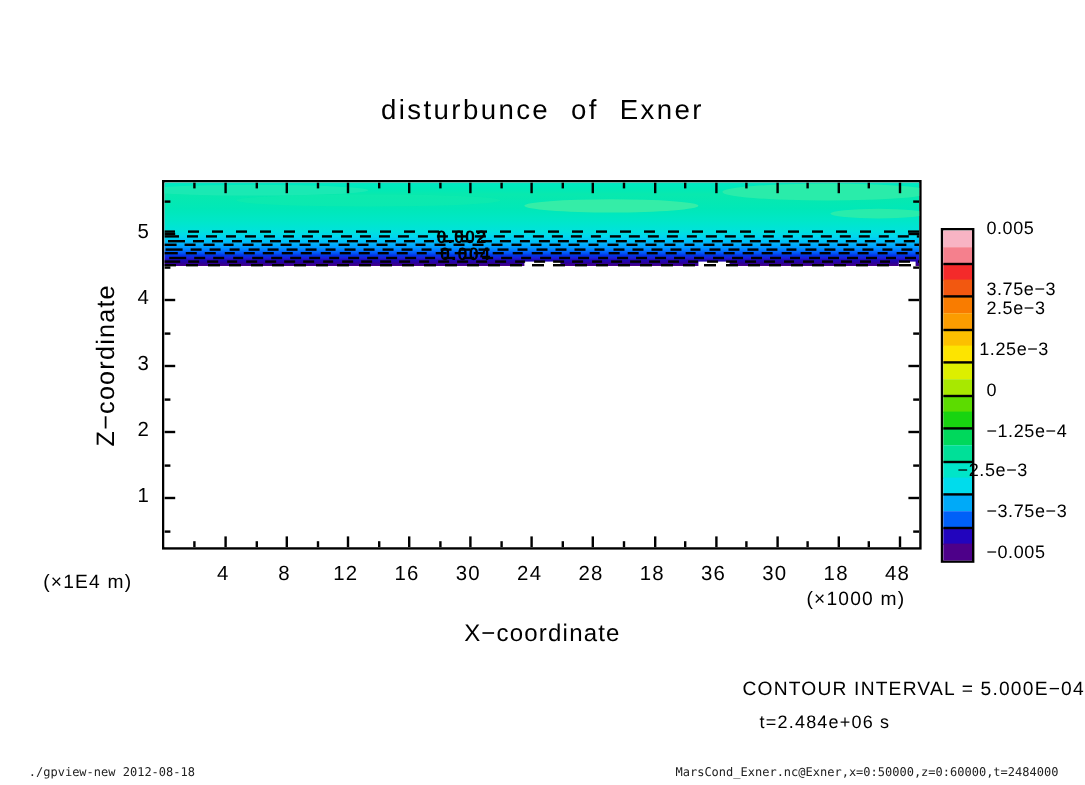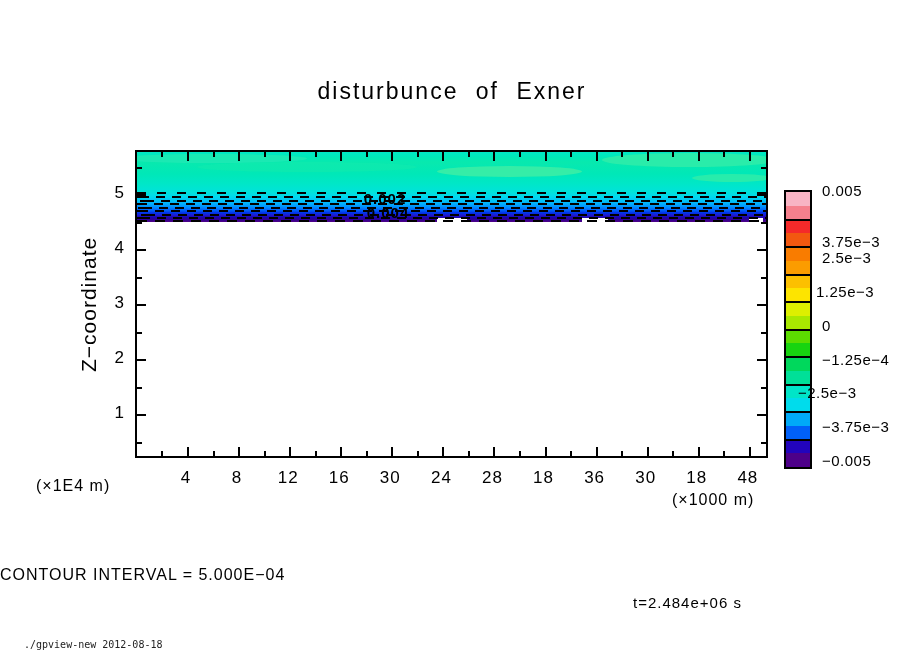--- a/index.html
+++ b/index.html
@@ -14,21 +14,21 @@
   .contour-label{position:absolute;font-size:15px;font-weight:bold;letter-spacing:1px;
                  color:#000;transform:translate(-50%,-50%);white-space:nowrap;}
   .x-tick-label{position:absolute;width:44px;text-align:center;font-size:17px;letter-spacing:1px;}
   .y-tick-label{position:absolute;width:28px;text-align:right;font-size:17px;}
   #y-axis-title{left:76px;top:150px;height:308px;width:26px;display:flex;align-items:center;
                 justify-content:center;writing-mode:vertical-rl;transform:rotate(180deg);
                 font-size:21px;letter-spacing:1px;}
   #x-axis-title{left:0;top:517px;width:904px;text-align:center;font-size:20px;letter-spacing:1px;}
   #x-unit-left{left:36px;top:477px;font-size:16px;letter-spacing:1px;}
   #x-unit-right{left:672px;top:491px;font-size:16px;letter-spacing:1px;}
-  #contour-interval{left:0;top:566px;width:904px;text-align:left;font-size:16px;letter-spacing:1px;}
+  #contour-interval{left:0;top:566px;width:904px;text-align:right;font-size:16px;letter-spacing:1px;}
   #time-label{left:633px;top:594px;font-size:15px;letter-spacing:1px;}
   #colorbar{left:784px;top:190px;width:24px;height:275px;border:2px solid #000;
             box-sizing:content-box;overflow:hidden;}
   .cb-label{position:absolute;left:822px;font-size:15px;letter-spacing:0.5px;white-space:nowrap;}
   #footer-left{left:24px;top:639px;font-family:"DejaVu Sans Mono",monospace;font-size:10px;color:#222;}
   #footer-right{right:22px;top:639px;font-family:"DejaVu Sans Mono",monospace;font-size:10px;color:#222;}
 </style>
 </head>
 <body>
 
@@ -128,20 +128,21 @@
       <div style="position: absolute; top: 234.5px; left: 0px; height: 2px; width: 5px; background: rgb(0, 0, 0); z-index: 6;"></div>
       <div style="position: absolute; top: 234.5px; right: 0px; height: 2px; width: 5px; background: rgb(0, 0, 0); z-index: 6;"></div>
       <div style="position: absolute; top: 289.5px; left: 0px; height: 2px; width: 5px; background: rgb(0, 0, 0); z-index: 6;"></div>
       <div style="position: absolute; top: 289.5px; right: 0px; height: 2px; width: 5px; background: rgb(0, 0, 0); z-index: 6;"></div>
     </div>
 
   <div id="x-unit-left" class="abs">(×1E4 m)</div>
 
   <div id="x-unit-right" class="abs">(×1000 m)</div>
 
+  <div id="x-axis-title" class="abs">X−coordinate</div>
 
   <div id="contour-interval" class="abs">CONTOUR INTERVAL = 5.000E−04</div>
 
   <div id="time-label" class="abs">t=2.484e+06 s</div>
 
   <div id="colorbar" class="abs">
       <div style="position: absolute; left: 0px; top: 0px; width: 100%; height: 14.25px; background: rgb(248, 180, 196);"></div>
       <div style="position: absolute; left: 0px; top: 13.75px; width: 100%; height: 14.25px; background: rgb(245, 128, 141);"></div>
       <div style="position: absolute; left: 0px; top: 27.5px; width: 100%; height: 14.25px; background: rgb(244, 42, 42);"></div>
       <div style="position: absolute; left: 0px; top: 41.25px; width: 100%; height: 14.25px; background: rgb(242, 88, 16);"></div>
@@ -167,20 +168,21 @@
       <div style="position: absolute; left: 0px; top: 109px; width: 100%; height: 2px; background: rgb(0, 0, 0);"></div>
       <div style="position: absolute; left: 0px; top: 136.5px; width: 100%; height: 2px; background: rgb(0, 0, 0);"></div>
       <div style="position: absolute; left: 0px; top: 164px; width: 100%; height: 2px; background: rgb(0, 0, 0);"></div>
       <div style="position: absolute; left: 0px; top: 191.5px; width: 100%; height: 2px; background: rgb(0, 0, 0);"></div>
       <div style="position: absolute; left: 0px; top: 219px; width: 100%; height: 2px; background: rgb(0, 0, 0);"></div>
       <div style="position: absolute; left: 0px; top: 246.5px; width: 100%; height: 2px; background: rgb(0, 0, 0);"></div>
     </div>
 
   <div id="footer-left" class="abs">./gpview-new  2012-08-18</div>
 
+  <div id="footer-right" class="abs">MarsCond_Exner.nc@Exner,x=0:50000,z=0:60000,t=2484000</div>
 
 <div class="x-tick-label abs" style="position: absolute; left: 164px; top: 468px;">4</div>
     <div class="x-tick-label abs" style="position: absolute; left: 215.08px; top: 468px;">8</div>
     <div class="x-tick-label abs" style="position: absolute; left: 266.16px; top: 468px;">12</div>
     <div class="x-tick-label abs" style="position: absolute; left: 317.24px; top: 468px;">16</div>
     <div class="x-tick-label abs" style="position: absolute; left: 368.32px; top: 468px;">30</div>
     <div class="x-tick-label abs" style="position: absolute; left: 419.4px; top: 468px;">24</div>
     <div class="x-tick-label abs" style="position: absolute; left: 470.48px; top: 468px;">28</div>
     <div class="x-tick-label abs" style="position: absolute; left: 521.56px; top: 468px;">18</div>
     <div class="x-tick-label abs" style="position: absolute; left: 572.64px; top: 468px;">36</div>

